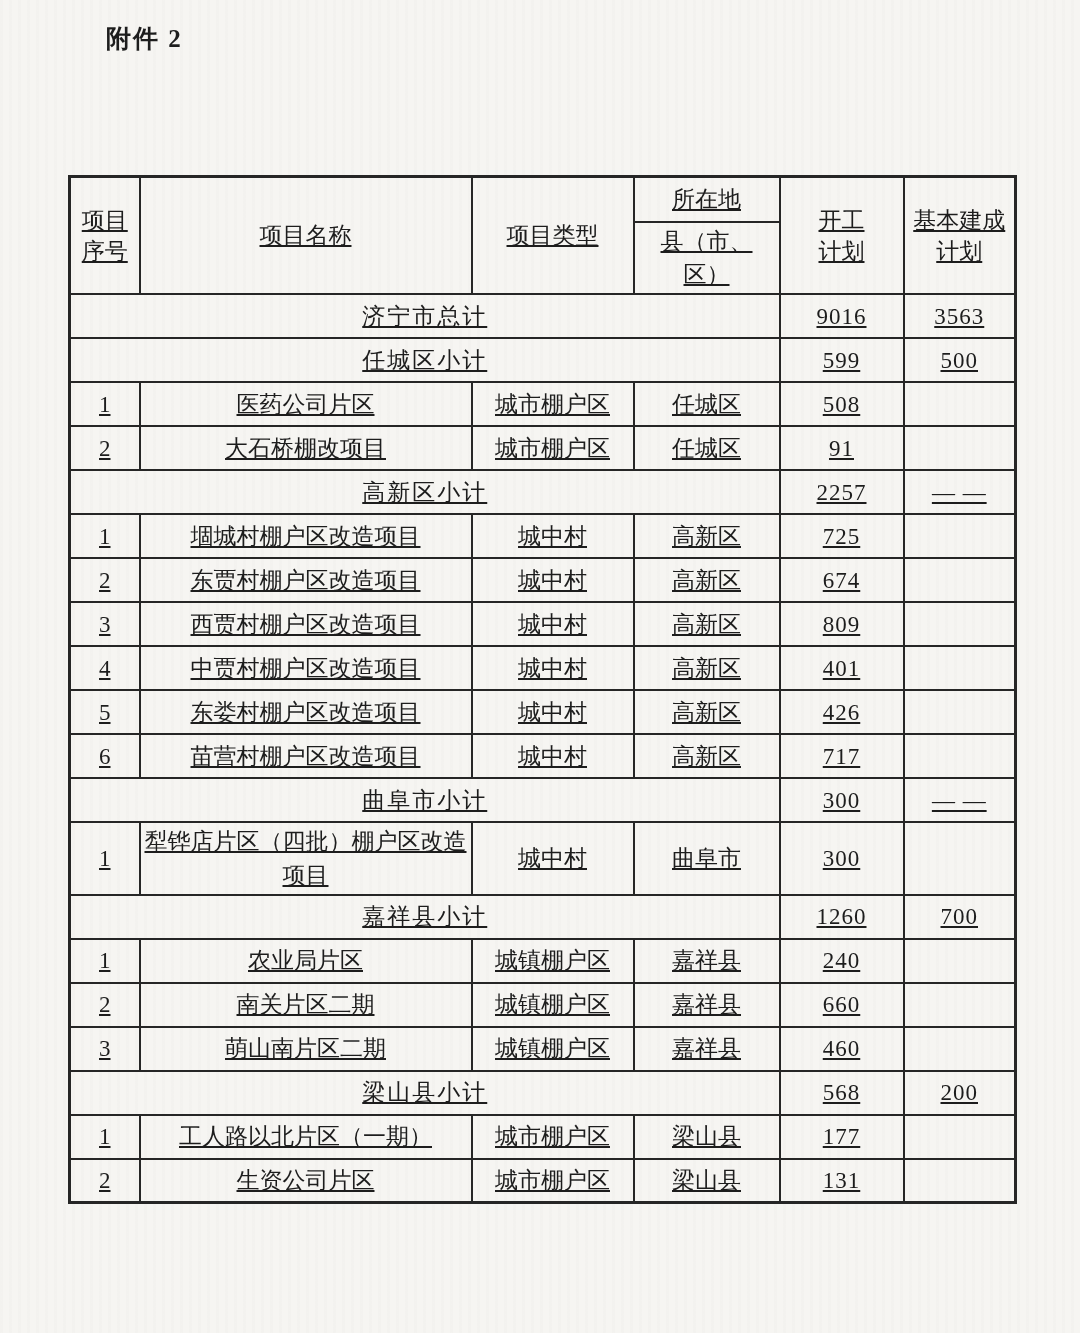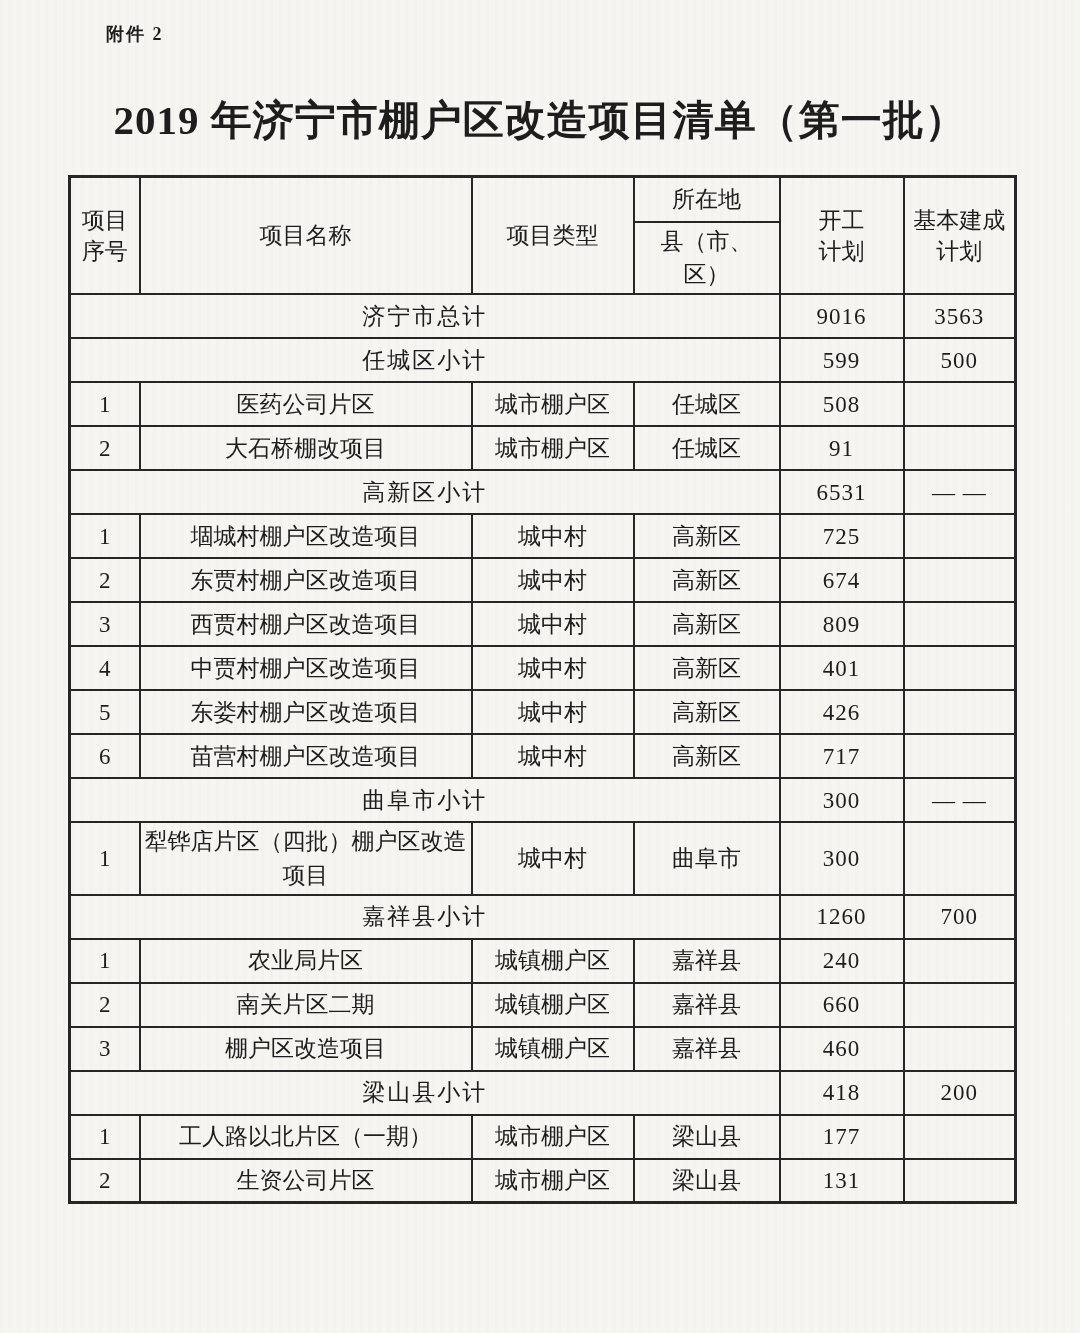--- a/index.html
+++ b/index.html
@@ -19,41 +19,42 @@
     position:relative;
     width:1080px;height:1333px;
     background:
       repeating-linear-gradient(90deg, rgba(0,0,0,0.012) 0 3px, rgba(0,0,0,0) 3px 9px),
       var(--paper);
     overflow:hidden;
   }
   .attachment{
     position:absolute;
     left:106px;top:22px;
-    font-size:18px;
+    font-size:25px;
     font-weight:bold;
     letter-spacing:2px;
   }
   .title{
     position:absolute;
     left:0;top:93px;
     width:100%;
     margin:0;
     text-align:center;
     font-size:41px;
     font-weight:bold;
     letter-spacing:1px;
   }
   table.projects{
     position:absolute;
     left:68px;top:175px;
     width:946px;
     border-collapse:collapse;
     table-layout:fixed;
     border:3px solid var(--line);
+    text-decoration:underline;
   }
   .projects th,.projects td{
     border:2px solid var(--line);
     text-align:center;
     vertical-align:middle;
     font-size:23px;
     font-weight:normal;
     color:var(--ink);
     padding:2px 4px;
     line-height:1.45;
@@ -67,21 +68,20 @@
   .c-label{letter-spacing:2px;}
   .c-num{letter-spacing:1px;}
 </style>
 </head>
 <body>
 
 <div class="page">
 
   <div class="attachment">附件 2</div>
 
-  <h1 class="title">2019 年济宁市棚户区改造项目清单（第一批）</h1>
 
   <table class="projects">
     <colgroup>
       <col style="width:70px">
       <col style="width:332px">
       <col style="width:162px">
       <col style="width:146px">
       <col style="width:124px">
       <col style="width:112px">
     </colgroup>
@@ -129,21 +129,21 @@
         <tr>
           <td class="c-no">2</td>
           <td class="c-name">大石桥棚改项目</td>
           <td class="c-type">城市棚户区</td>
           <td class="c-loc">任城区</td>
           <td class="c-num">91</td>
           <td class="c-num"></td>
         </tr>
         <tr>
           <td class="c-label" colspan="4">高新区小计</td>
-          <td class="c-num">6531</td>
+          <td class="c-num">2257</td>
           <td class="c-num">— —</td>
         </tr>
         <tr>
           <td class="c-no">1</td>
           <td class="c-name">堌城村棚户区改造项目</td>
           <td class="c-type">城中村</td>
           <td class="c-loc">高新区</td>
           <td class="c-num">725</td>
           <td class="c-num"></td>
         </tr>
@@ -216,29 +216,29 @@
         <tr>
           <td class="c-no">2</td>
           <td class="c-name">南关片区二期</td>
           <td class="c-type">城镇棚户区</td>
           <td class="c-loc">嘉祥县</td>
           <td class="c-num">660</td>
           <td class="c-num"></td>
         </tr>
         <tr>
           <td class="c-no">3</td>
-          <td class="c-name">棚户区改造项目</td>
+          <td class="c-name">萌山南片区二期</td>
           <td class="c-type">城镇棚户区</td>
           <td class="c-loc">嘉祥县</td>
           <td class="c-num">460</td>
           <td class="c-num"></td>
         </tr>
         <tr>
           <td class="c-label" colspan="4">梁山县小计</td>
-          <td class="c-num">418</td>
+          <td class="c-num">568</td>
           <td class="c-num">200</td>
         </tr>
         <tr>
           <td class="c-no">1</td>
           <td class="c-name">工人路以北片区（一期）</td>
           <td class="c-type">城市棚户区</td>
           <td class="c-loc">梁山县</td>
           <td class="c-num">177</td>
           <td class="c-num"></td>
         </tr>

